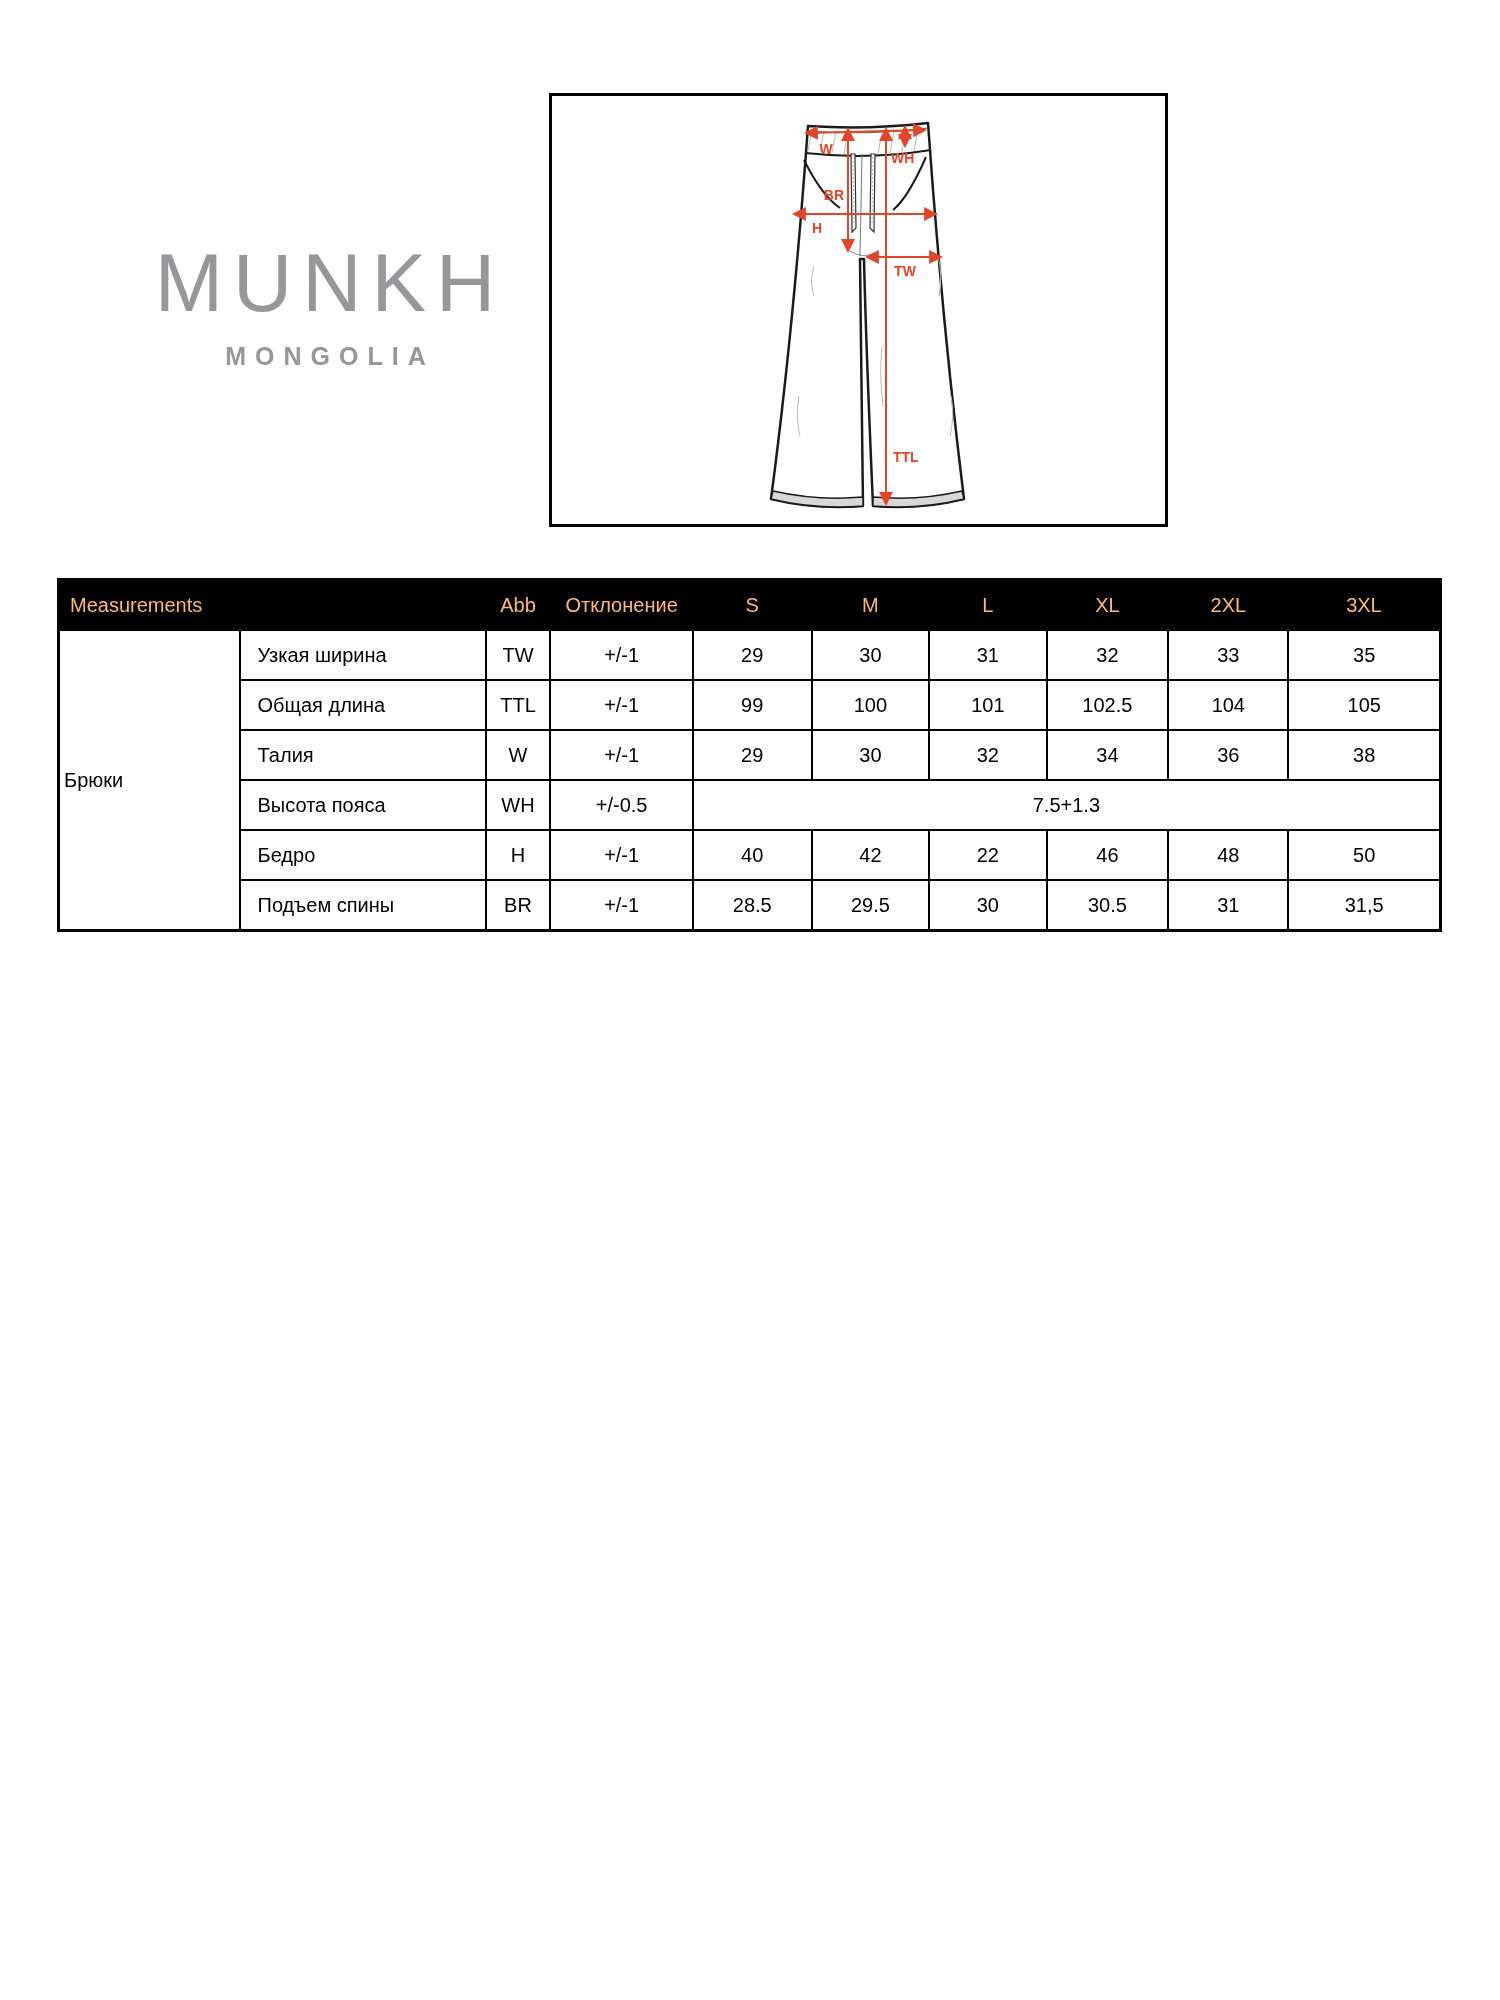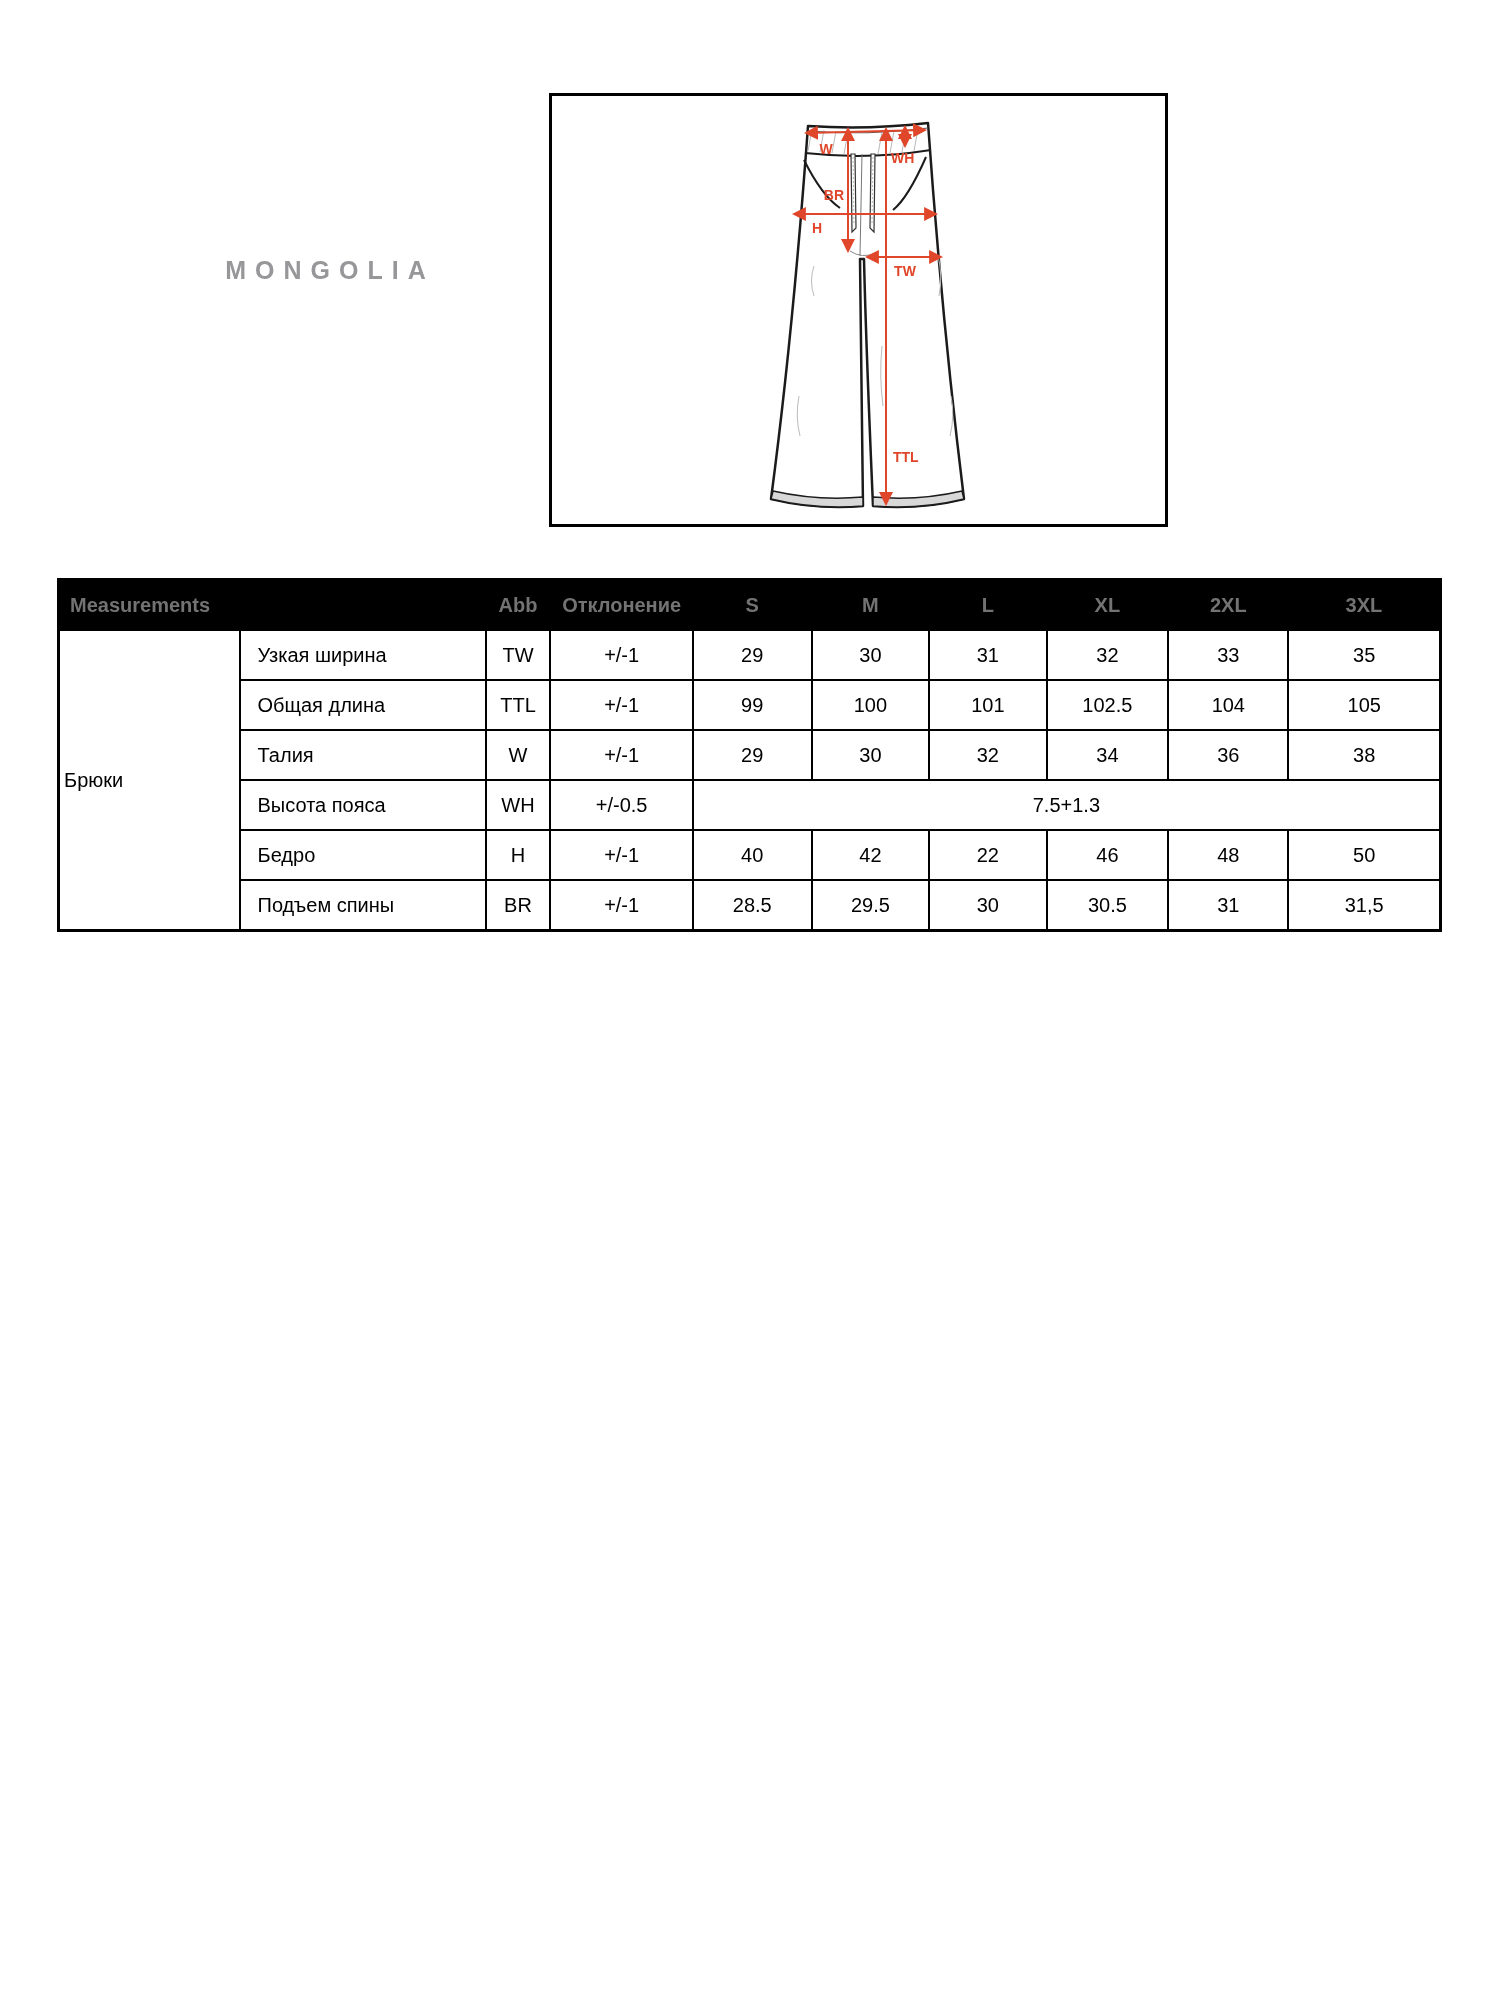--- a/index.html
+++ b/index.html
@@ -21,37 +21,38 @@
   .diagram-box svg { position:absolute; left:0; top:0; }
   .ann-label { font-family:"Liberation Sans",sans-serif; font-size:14px; font-weight:bold; fill:#e0462a; }
 
   
   table.size-table {
     position:absolute; left:57px; top:578px; width:1385px;
     border-collapse:collapse; table-layout:fixed;
     font-size:20px; color:#000; border:3px solid #000;
   }
   table.size-table th {
-    background:#000; color:#737373; font-weight:bold; height:46px;
+    background:#000; color:#fdba74; font-weight:normal; height:46px;
     border:1px solid #000; text-align:center; font-size:20px;
   }
   table.size-table th.th-measurements { text-align:left; padding-left:10px; }
   table.size-table td {
     border:2px solid #000; height:48px; text-align:center;
     padding:0 4px; background:#fff;
   }
   table.size-table td.name-cell { text-align:left; padding-left:17px; }
   table.size-table td.group-cell { text-align:left; }
 </style>
 </head>
 <body>
 
 <div class="page">
 
   <div class="logo">
+    <div class="logo-brand">MUNKH</div>
     <div class="logo-sub">MONGOLIA</div>
   </div>
 
   <div class="diagram-box">
     <svg width="613" height="428" viewBox="0 0 613 428" xmlns="http://www.w3.org/2000/svg">
       <defs>
         <marker id="arr" viewBox="0 0 10 10" refX="8.5" refY="5" markerWidth="7" markerHeight="7" orient="auto-start-reverse">
           <path d="M0,0 L10,5 L0,10 Z" fill="#e0462a"></path>
         </marker>
       </defs>

